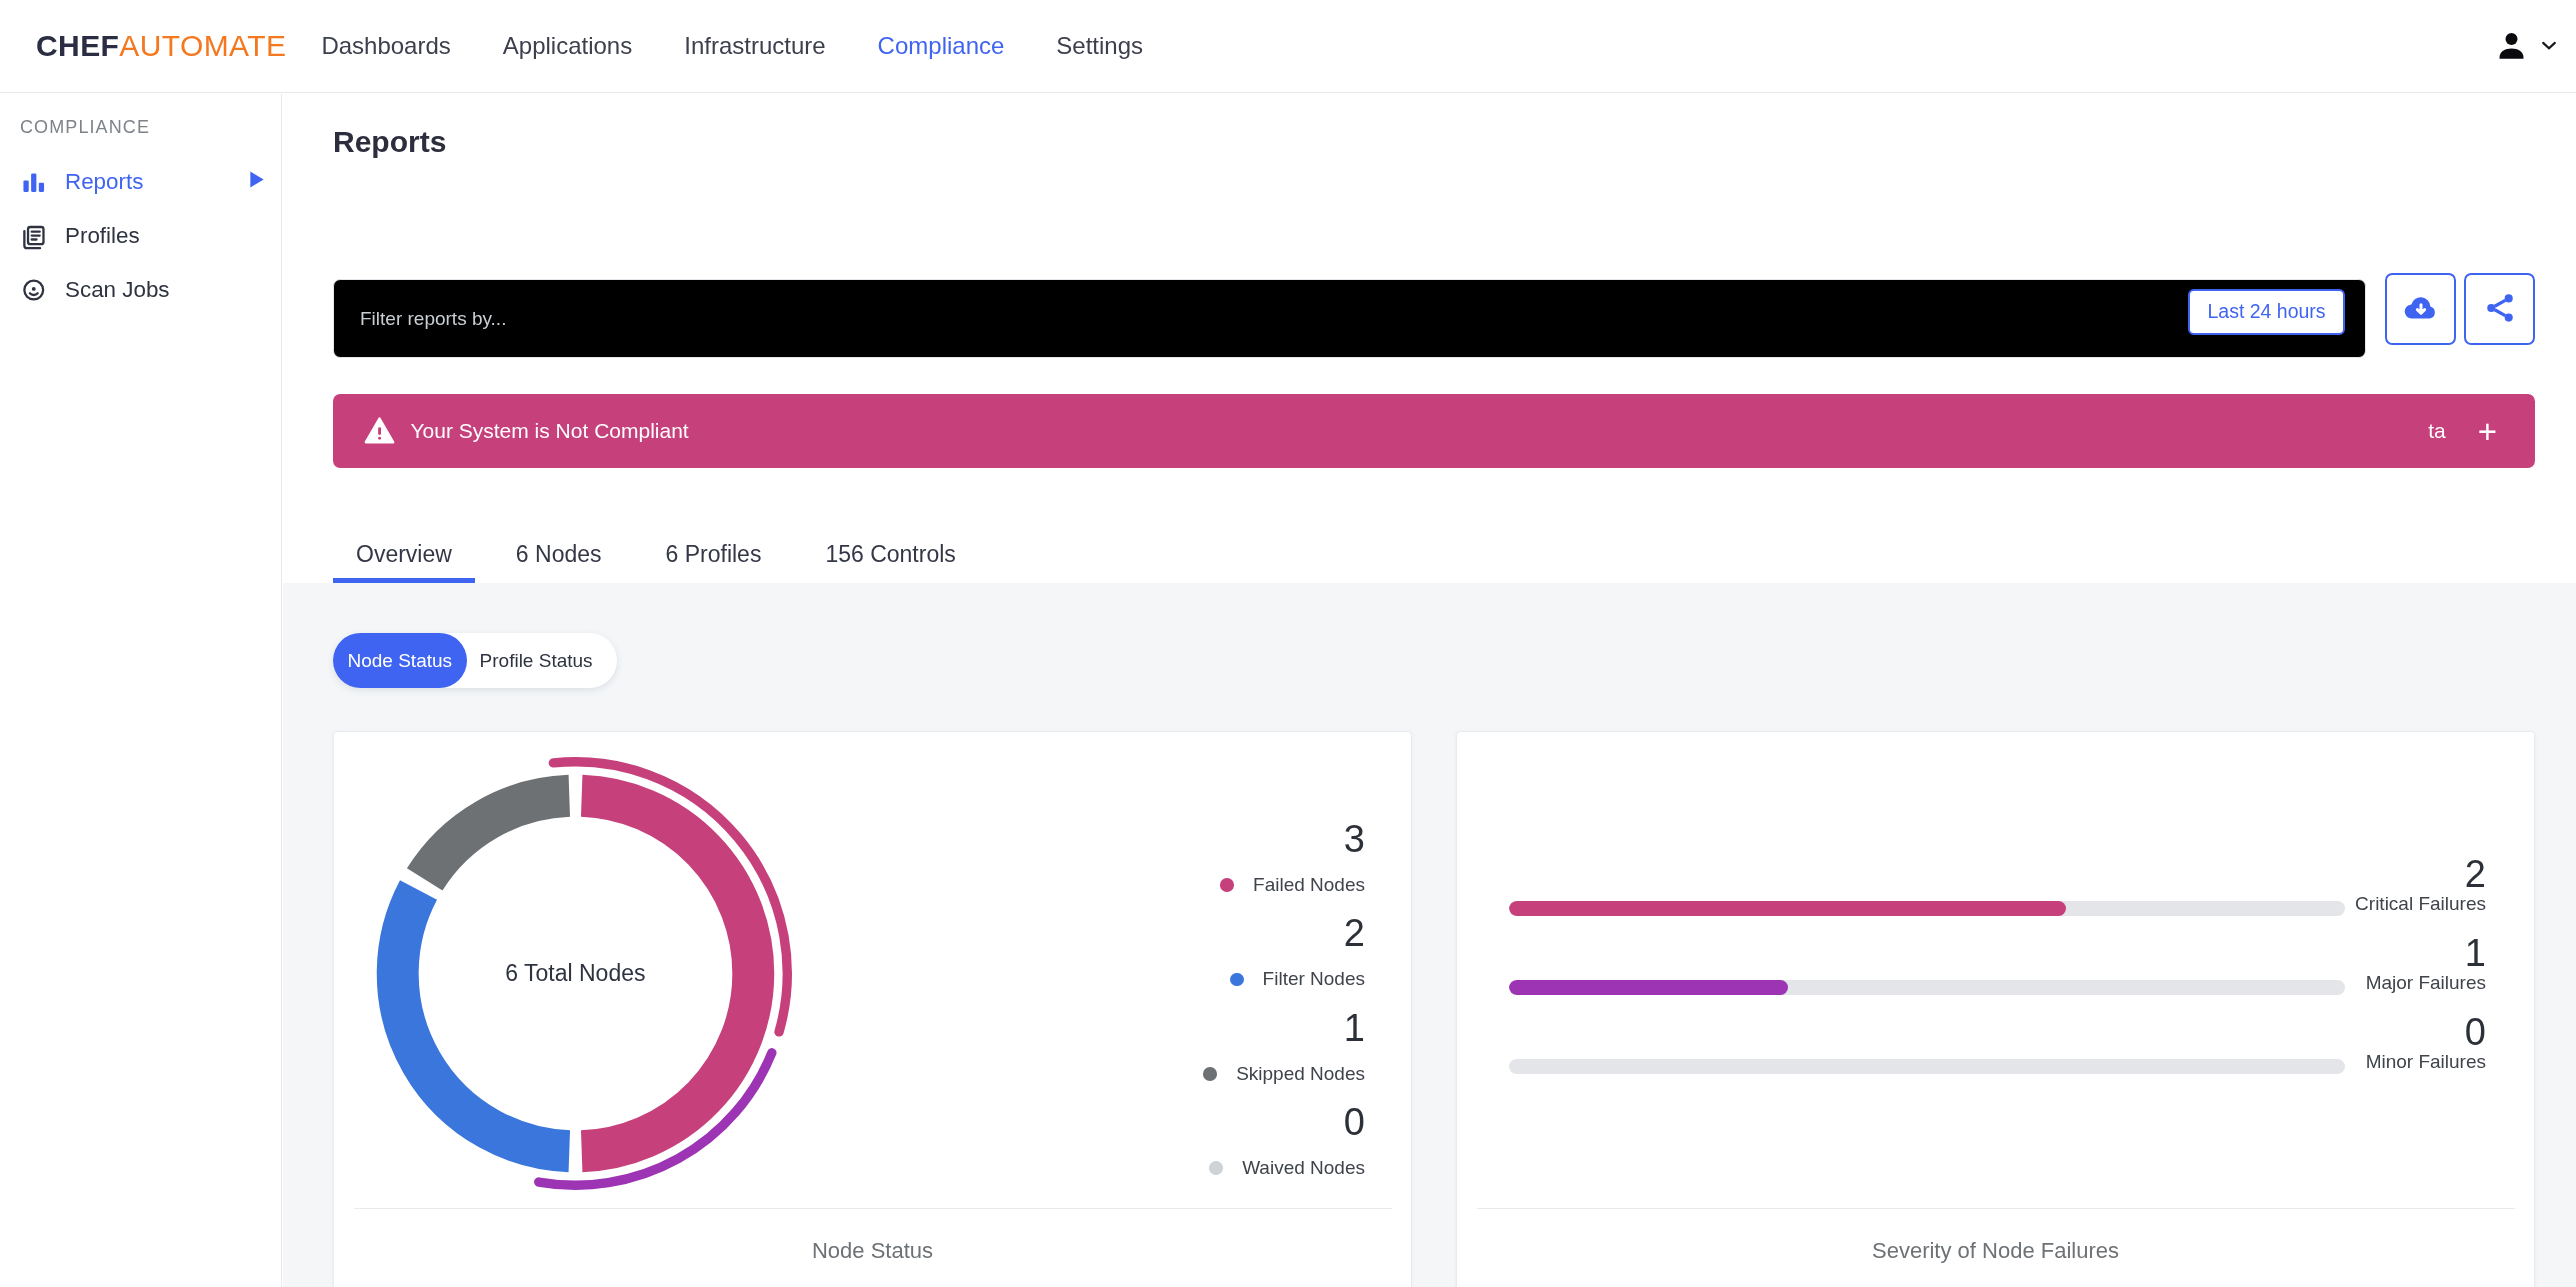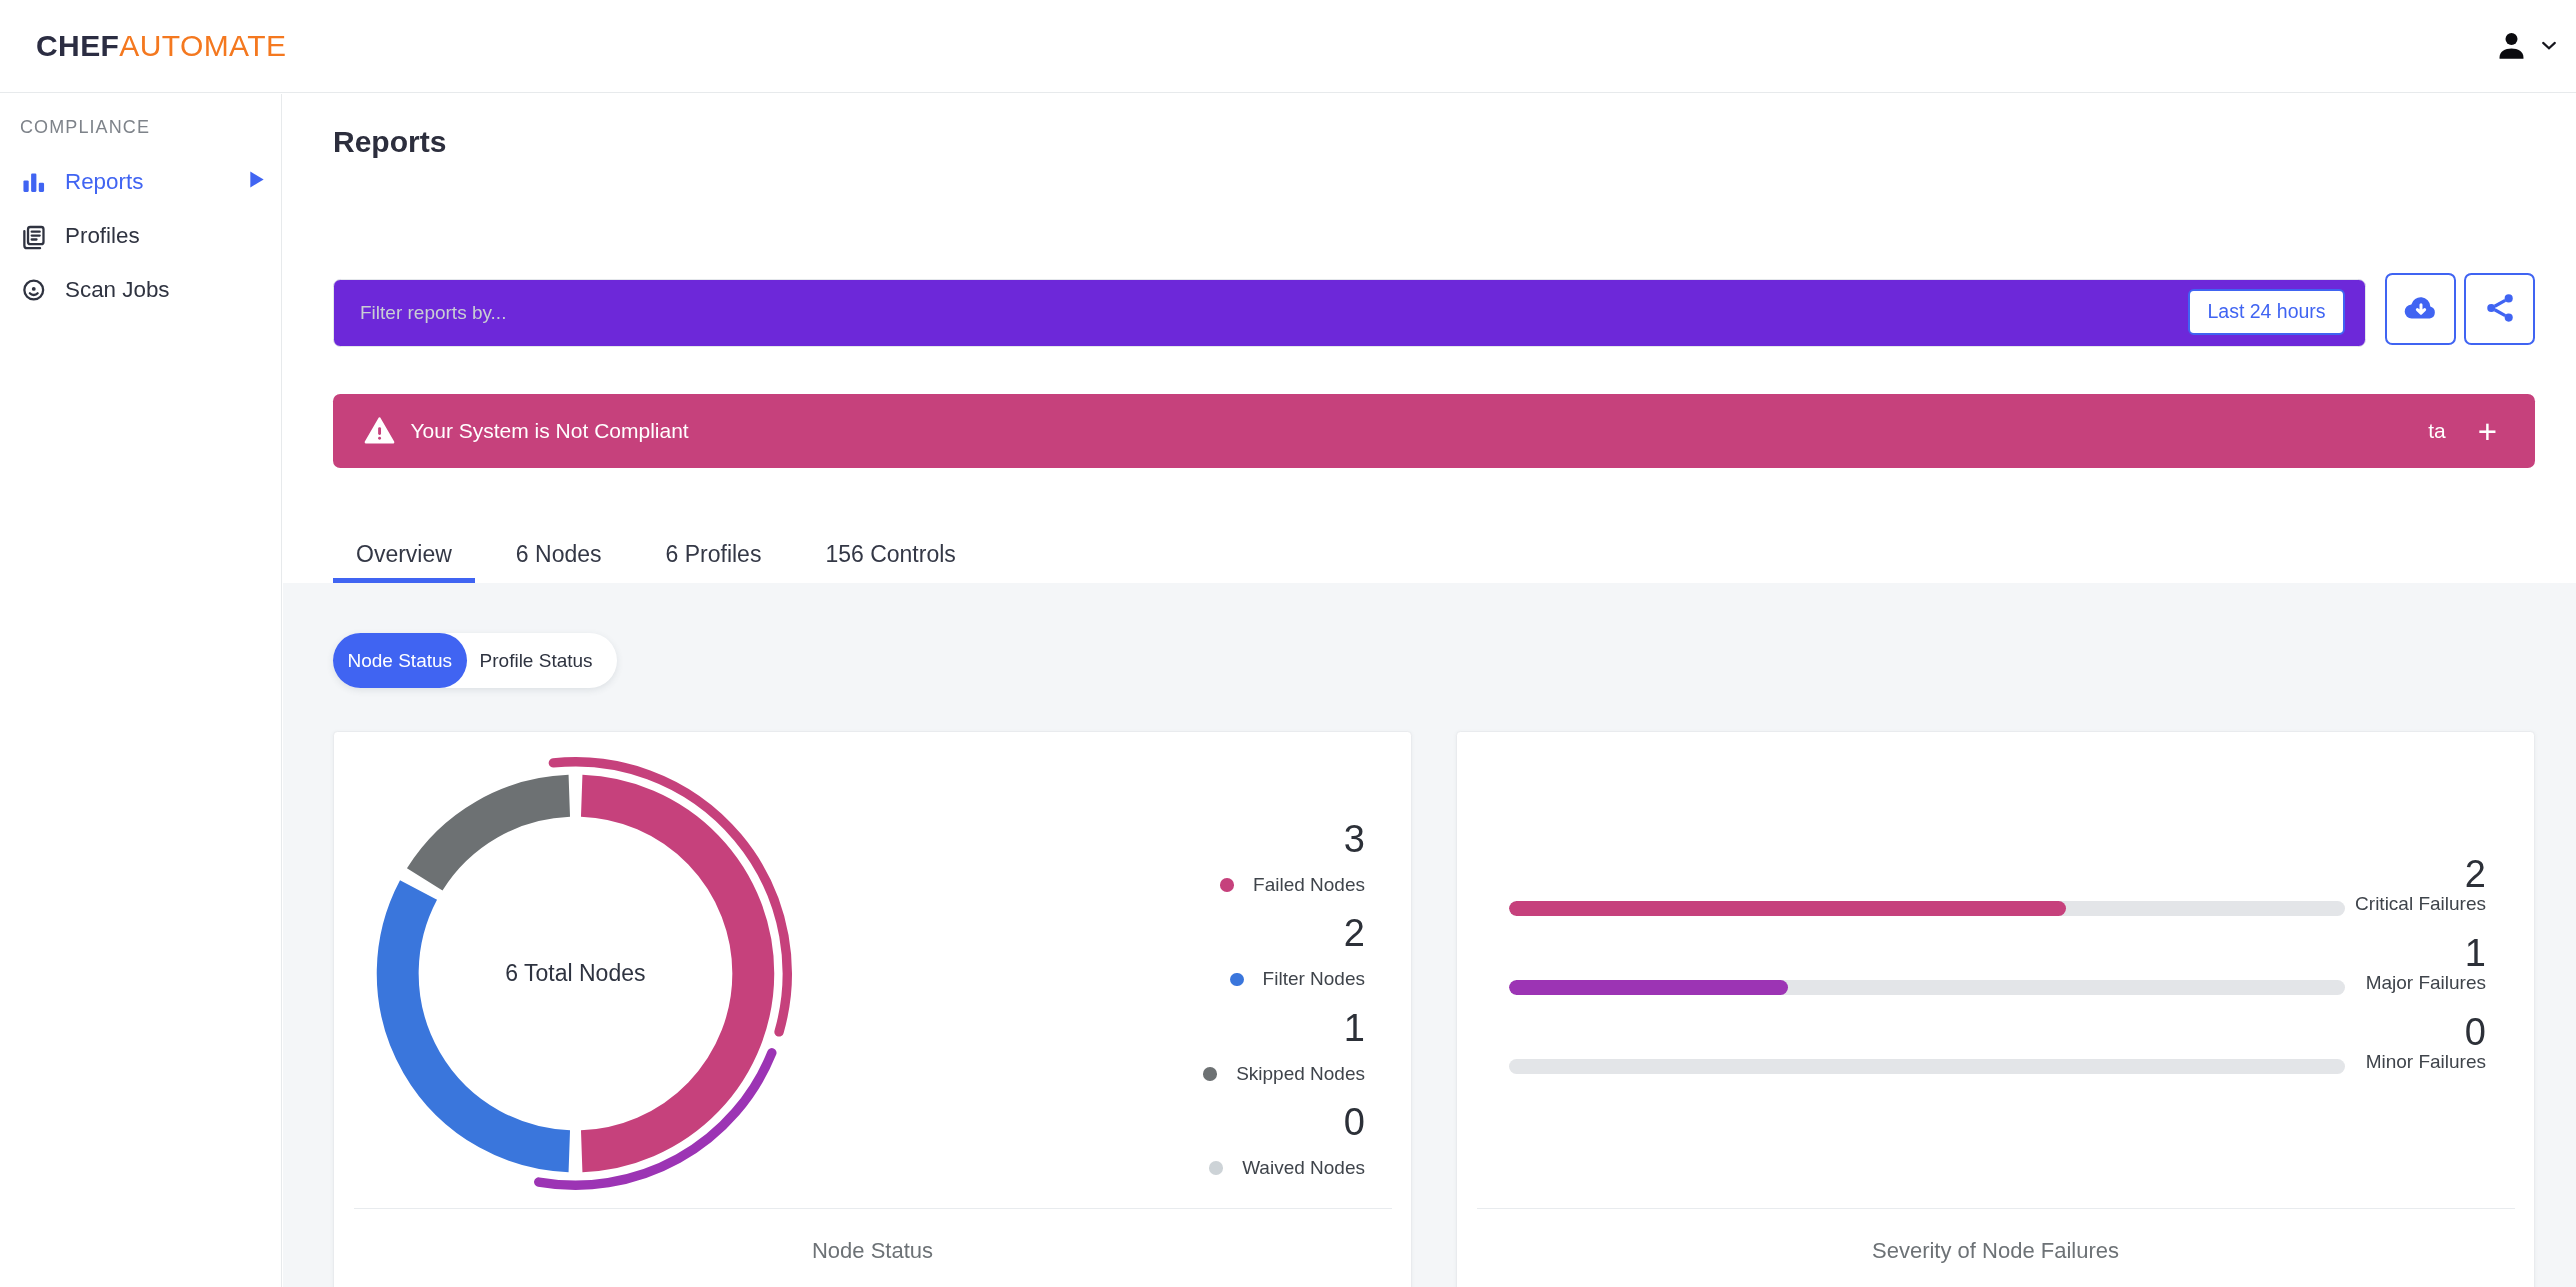--- a/index.html
+++ b/index.html
@@ -28,21 +28,21 @@
   .side-item.active{color:#4064f2;}
   .side-item .s-icon{width:29px;height:29px;flex:none;display:flex;align-items:center;}
   .side-item .arrow{margin-left:auto;}
   
   .main{position:absolute;left:283px;top:94px;right:0;bottom:0;background:#fff;}
   .lower-bg{position:absolute;top:489px;left:0;right:0;bottom:0;background:#f4f6f8;z-index:0;}
   .page-head{position:absolute;left:50px;top:30px;z-index:1;}
   .page-title{font-size:30px;font-weight:600;color:#2c2e3d;line-height:36px;margin:0;}
   .page-desc{margin-top:14.5px;font-size:17.4px;line-height:23px;color:#696e74;max-width:915px;}
   
-  .filter-input{position:absolute;left:50px;top:185px;width:2033px;height:68px;background:#6d28d9;
+  .filter-input{position:absolute;left:50px;top:185px;width:2033px;height:79px;background:#000000;
     border:1.4px solid #e4e7eb;border-radius:7.2px;box-sizing:border-box;z-index:2;cursor:text;}
   .placeholder{position:absolute;left:26px;top:0;bottom:0;display:flex;align-items:center;
     font-size:19px;color:#c9ced3;}
   .time-btn{position:absolute;right:20px;top:8.7px;height:46px;padding:0 17.4px;background:#fff;
     border:2.2px solid #4064f2;border-radius:5.8px;color:#4064f2;font-size:19.5px;
     display:flex;align-items:center;box-sizing:border-box;cursor:pointer;}
   .sq-btn{position:absolute;top:179px;width:71px;height:72px;background:#fff;
     border:2.2px solid #4064f2;border-radius:7.2px;box-sizing:border-box;
     display:flex;align-items:center;justify-content:center;cursor:pointer;z-index:3;}
   .btn-download{left:2102px;}
@@ -99,20 +99,27 @@
   .sev-num{font-size:38px;line-height:40px;color:#2c3038;}
   .sev-label{font-size:19px;line-height:20px;color:#3f444b;}
 </style>
 </head>
 <body>
 
 <div class="header">
   <div class="logo">
     <span class="chef">CHEF</span>
       <span class="automate">AUTOMATE</span>
+  </div>
+  <div class="top-nav">
+    <div class="nav-item">Dashboards</div>
+    <div class="nav-item">Applications</div>
+    <div class="nav-item">Infrastructure</div>
+    <div class="nav-item active">Compliance</div>
+    <div class="nav-item">Settings</div>
   </div>
   <div class="header-right">
     <span>
       <svg width="35" height="35" viewBox="0 0 24 24" fill="#0b0b0f">
           <circle cx="12" cy="7.6" r="4.1"></circle>
           <path d="M3.8 20.2c0-4 3.7-6.1 8.2-6.1s8.2 2.1 8.2 6.1v.9H3.8z"></path>
         </svg>
     </span>
     <span>
       <svg width="20" height="20" viewBox="0 0 24 24" fill="none" stroke="#16161d" stroke-width="2.6" stroke-linecap="round">

